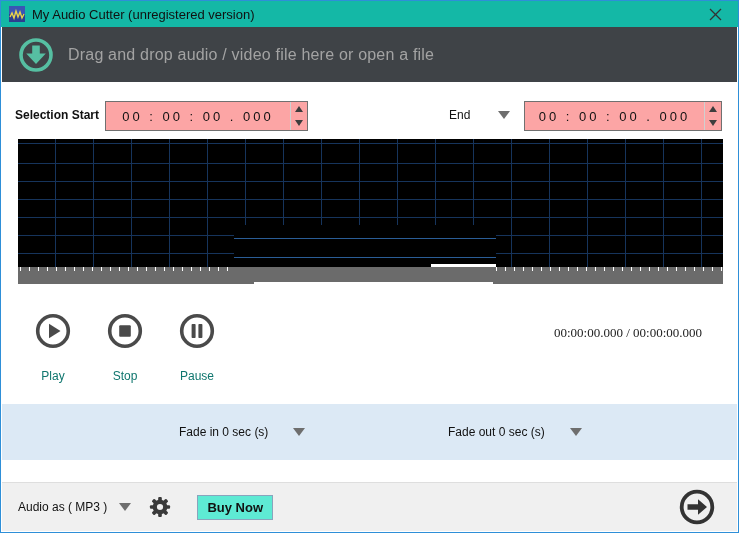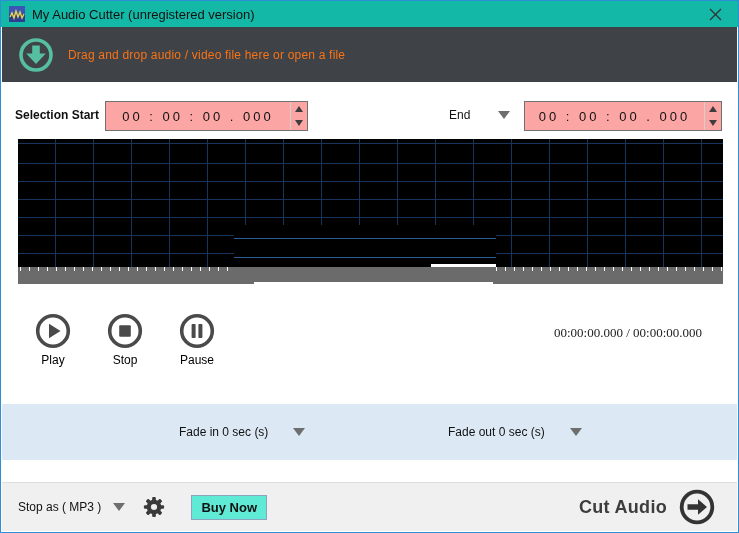--- a/index.html
+++ b/index.html
@@ -25,21 +25,21 @@
     position:absolute; right:8px; top:0; width:30px; height:26px;
     display:flex; align-items:center; justify-content:center; cursor:default;
   }
 
   
   .dropzone {
     position:absolute; left:1px; right:1px; top:26px; height:55px;
     background:#3f4347; display:flex; align-items:center;
   }
   .dl-icon { margin-left:16px; width:36px; height:36px; }
-  .dropzone-text { margin-left:14px; font-size:12px; color:#f97316; letter-spacing:0.2px; }
+  .dropzone-text { margin-left:14px; font-size:16px; color:#a3a3a3; letter-spacing:0.2px; }
 
   
   .sel-row { position:absolute; left:0; top:100px; width:739px; height:28px; }
   .sel-label { position:absolute; left:14px; top:7px; font-size:12px; color:#111;font-weight:bold; }
   .time-input {
     position:absolute; top:0; height:30px; background:#fca5a5;
     border:1px solid #707070; display:flex; align-items:stretch;
   }
   .time-input.start { left:104px; width:203px; }
   .time-input.end   { left:523px; width:198px; }
@@ -80,21 +80,21 @@
   .ticks.left  { left:2px;  width:214px; }
   .ticks.right { left:478px; width:226px; }
   .ruler-gap { position:absolute; left:236px; top:15px; width:239px; height:2px; background:#ffffff; }
 
   
   .transport { position:absolute; left:0; top:312px; width:739px; height:60px; }
   .tr-btn { position:absolute; top:0; width:60px; display:flex; flex-direction:column; align-items:center; }
   .tr-btn.play  { left:22px; }
   .tr-btn.stop  { left:94px; }
   .tr-btn.pause { left:166px; }
-  .tr-label { margin-top:4px; font-size:12px; color:#000000;text-align:right; }
+  .tr-label { margin-top:20px; font-size:12px; color:#0f766e;text-align:right; }
   .time-display { position:absolute; right:38px; top:12px; font-size:13px; color:#222; font-family:Liberation Serif, serif; }
 
   
   .fade-bar {
     position:absolute; left:1px; right:1px; top:403px; height:56px;
     background:#dce9f5;
   }
   .fade-group { position:absolute; top:0; height:56px; display:flex; align-items:center; }
   .fade-group.in  { left:177px; }
   .fade-group.out { left:446px; }
@@ -232,39 +232,38 @@
       <span class="fade-label">Fade in 0 sec (s)</span>
       <span class="dd-arrow"></span>
     </div>
     <div class="fade-group out">
       <span class="fade-label">Fade out 0 sec (s)</span>
       <span class="dd-arrow"></span>
     </div>
   </div>
 
   <div class="footer">
-    <span class="saveas-label">Stop as ( MP3 )</span>
+    <span class="saveas-label">Audio as ( MP3 )</span>
     <span class="dd-arrow"></span>
     <span class="gear-wrap">
       <svg width="22" height="22" viewBox="0 0 24 24">
         <g fill="#3a3a3a">
           <rect x="10" y="1" width="4" height="22" rx="1.2"></rect>
           <rect x="10" y="1" width="4" height="22" rx="1.2" transform="rotate(45 12 12)"></rect>
           <rect x="10" y="1" width="4" height="22" rx="1.2" transform="rotate(90 12 12)"></rect>
           <rect x="10" y="1" width="4" height="22" rx="1.2" transform="rotate(135 12 12)"></rect>
           <circle cx="12" cy="12" r="8"></circle>
         </g>
         <circle cx="12" cy="12" r="3.4" fill="#f0f0f0"></circle>
       </svg>
     </span>
     <span class="buy-btn">
       <span>Buy Now</span>
     </span>
     <div class="footer-right">
-      <span class="cut-label">Cut Audio</span>
       <span class="cut-icon">
         <svg width="36" height="36" viewBox="0 0 36 36">
           <circle cx="18" cy="18" r="15.3" fill="none" stroke="#333" stroke-width="3.8"></circle>
           <path d="M8.5 15.2 h10.5 v-5 l9 7.8 -9 7.8 v-5 H8.5 Z" fill="#333"></path>
         </svg>
       </span>
     </div>
   </div>
 
 </div>

